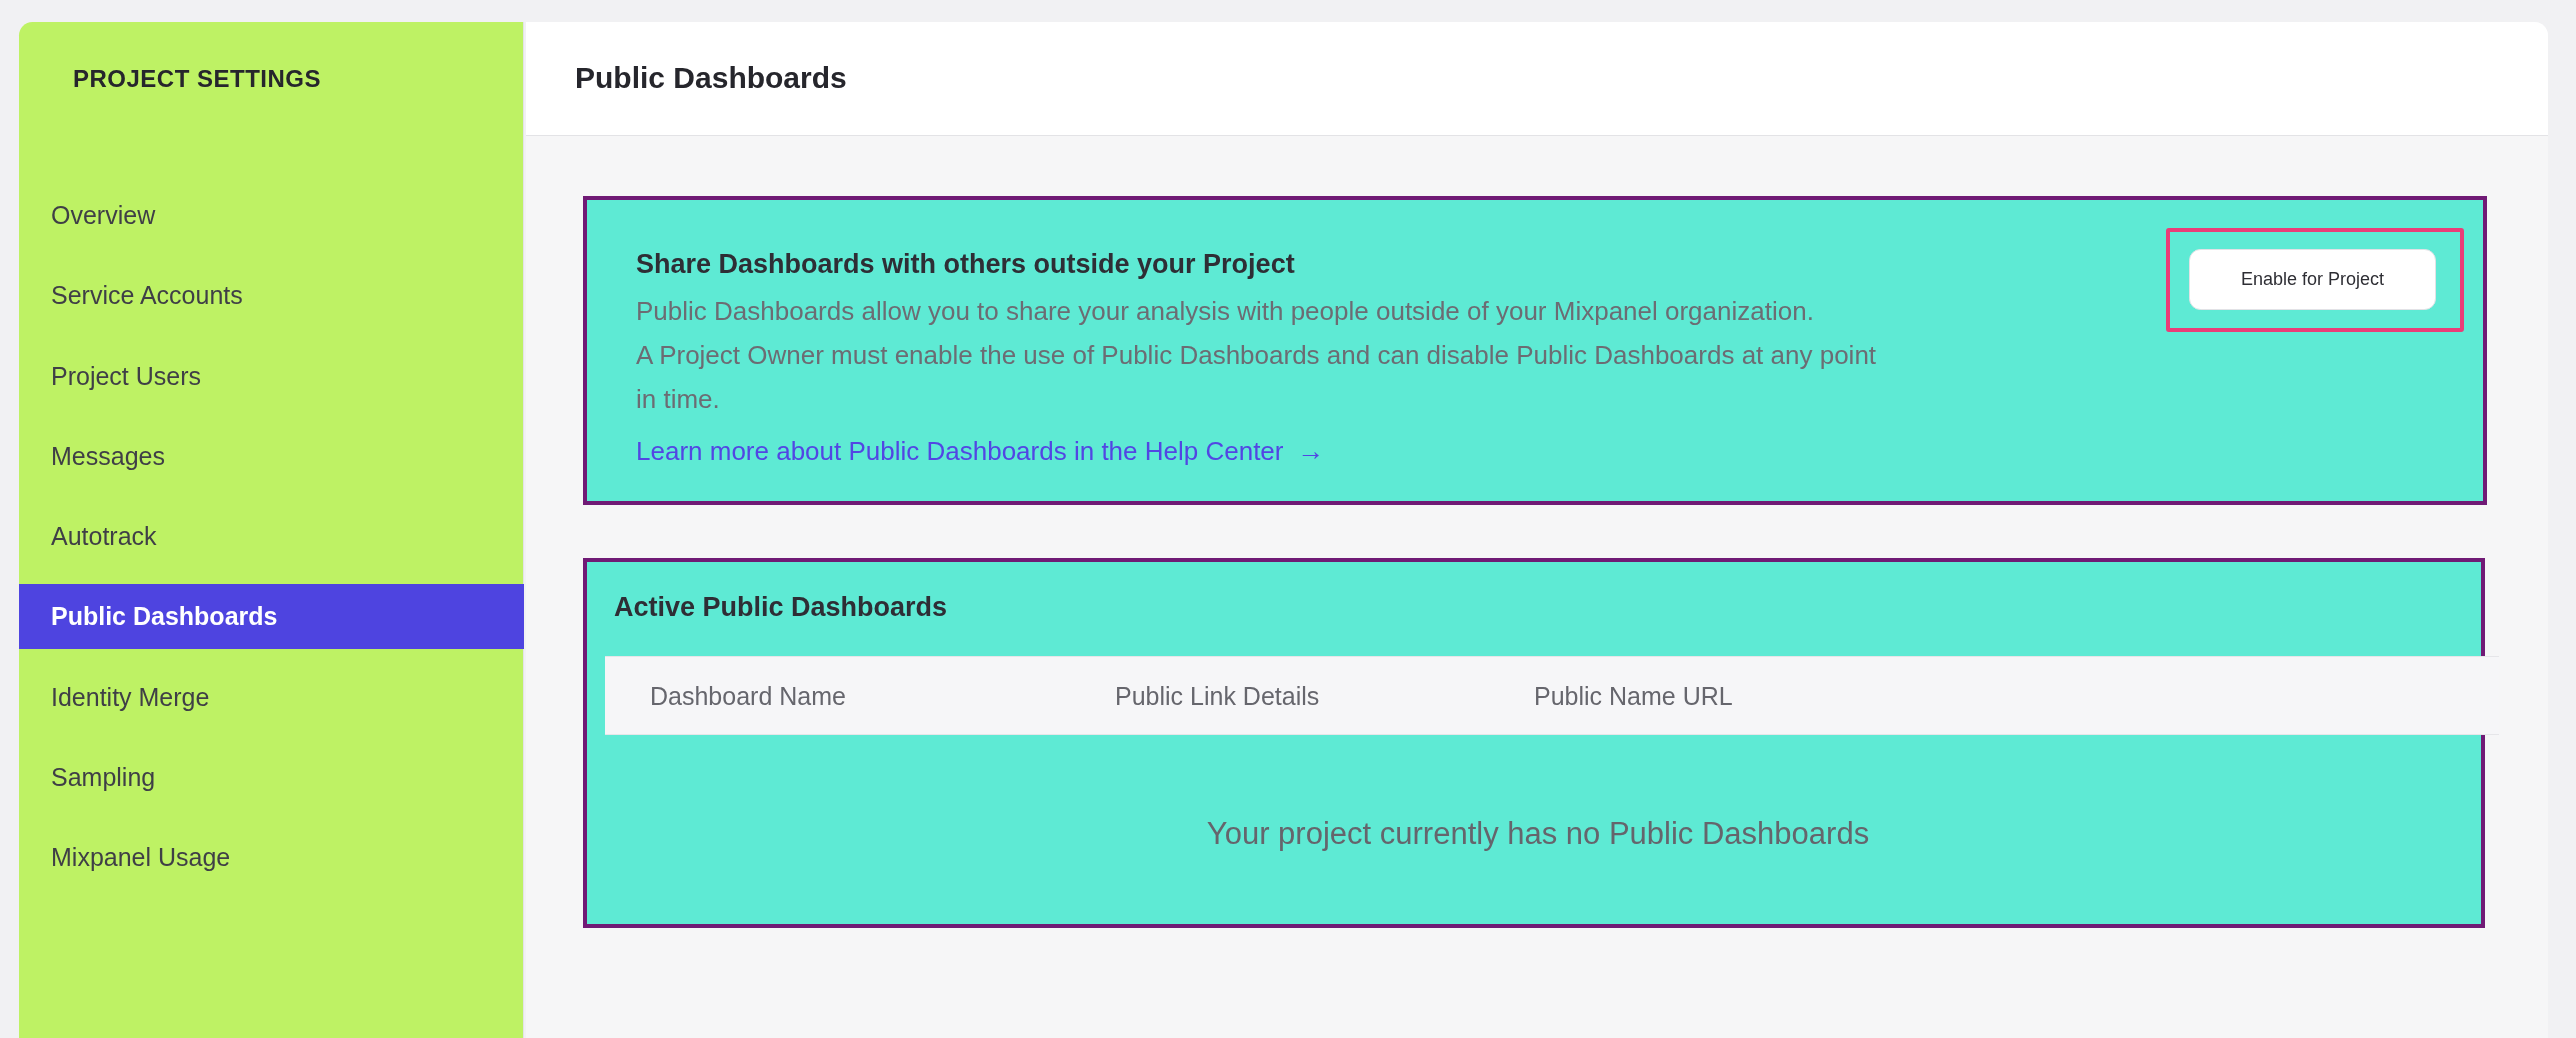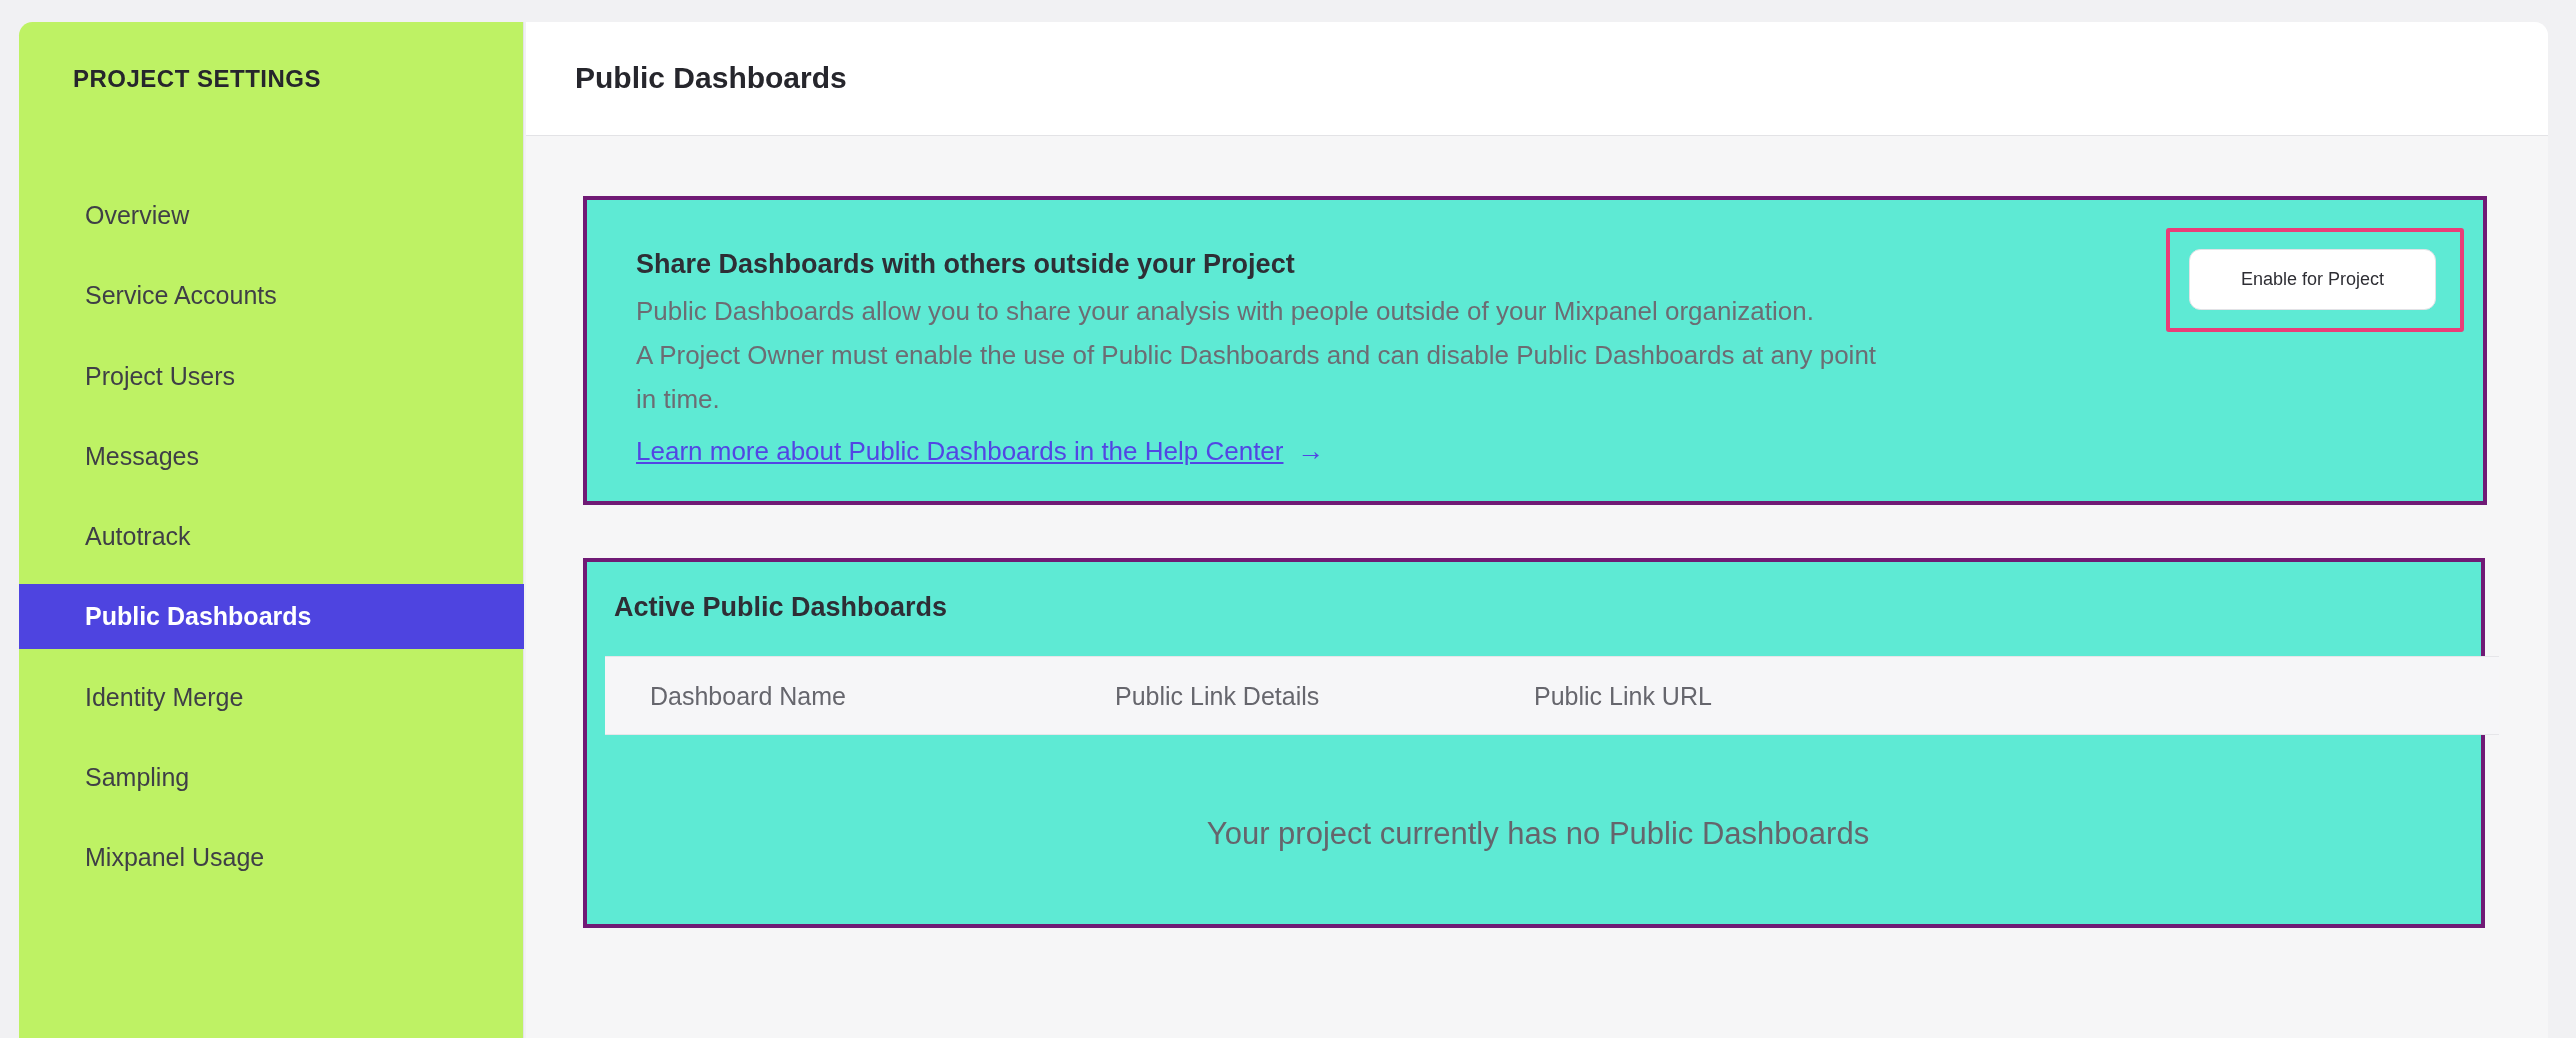--- a/index.html
+++ b/index.html
@@ -43,21 +43,21 @@
   .nav {
     position: absolute;
     left: 0;
     top: 161px;
     width: 505px;
   }
   .nav-item {
     height: 65px;
     line-height: 65px;
     margin-bottom: 15.3px;
-    padding-left: 66px;
+    padding-left: 32px;
     font-size: 25px;
     font-weight: 500;
     color: #3f3f46;
     cursor: pointer;
     box-sizing: border-box;
   }
   .nav-item.selected {
     background: #4e44e0;
     color: #ffffff;
     font-weight: 600;
@@ -129,21 +129,20 @@
   }
   .help-link-row {
     position: absolute;
     left: 49px;
     top: 232px;
     font-size: 26px;
     line-height: 38px;
   }
   .help-link {
     color: #5246e3;
-    text-decoration: underline;
     cursor: pointer;
   }
   .help-link-arrow {
     color: #5246e3;
     text-decoration: none;
     margin-left: 13.4px;
     font-size: 27px;
   }
   .enable-button {
     position: absolute;
@@ -264,20 +263,20 @@
       </div>
       <button class="enable-button">Enable for Project</button>
       <div class="annotation-box"></div>
     </div>
 
     <div class="card active-card">
       <div class="active-card-title">Active Public Dashboards</div>
       <div class="table-header-row">
         <div class="th th-dashboard-name">Dashboard Name</div>
         <div class="th th-link-details">Public Link Details</div>
-        <div class="th th-link-url">Public Link URL</div>
+        <div class="th th-link-url">Public Name URL</div>
       </div>
       <div class="empty-state">Your project currently has no Public Dashboards</div>
     </div>
 
   </div>
 </div>
 
 
 </body></html>

